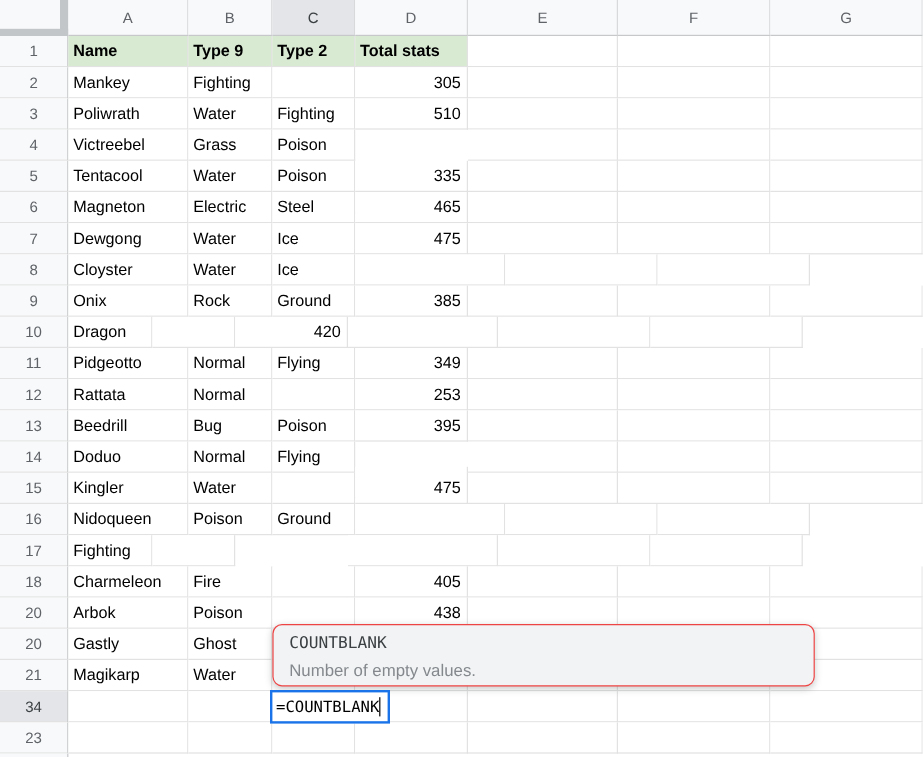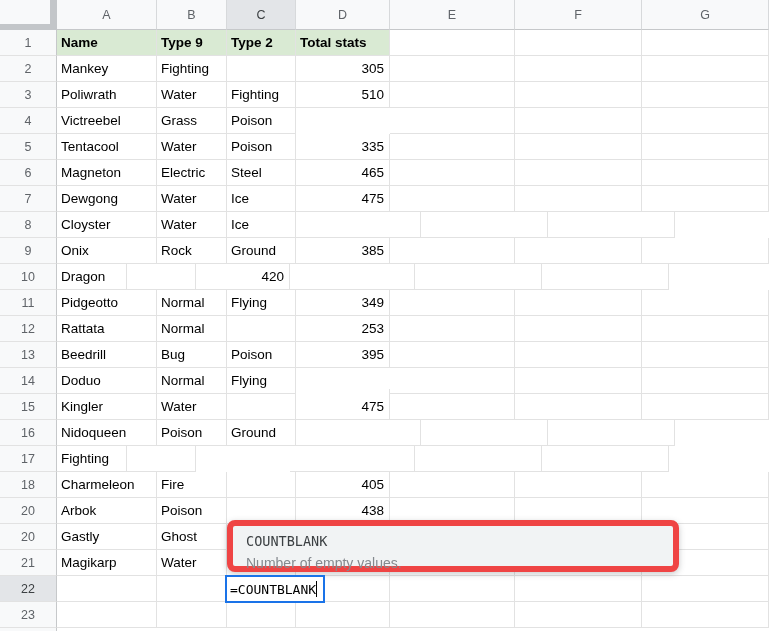--- a/index.html
+++ b/index.html
@@ -33,21 +33,21 @@
     font-size:13.5px;color:#000;
     display:flex;align-items:center;padding:0 4px;
     white-space:nowrap;overflow:hidden;
   }
   .cell.green{background:#d9ead3;font-weight:700;}
   .cell.num{justify-content:flex-end;padding-right:5px;}
   .sliver-row{display:flex;height:3px;}
   .rowhead-sliver{width:57px;box-sizing:border-box;background:#f8f9fa;border-right:1px solid #c6c8ca;}
   .tooltip{
     position:absolute;left:227px;top:520px;width:452px;height:52px;box-sizing:border-box;
-    background:#f1f3f4;border:6px solid #ef4444;border-radius:8px;
+    background:#f1f3f4;border:1px solid #ef4444;border-radius:8px;
     box-shadow:0 2px 6px rgba(60,64,67,.28);
     padding:4px 12px 0 13px;z-index:5;
   }
   .tooltip-title{
     font-family:"DejaVu Sans Mono",monospace;font-size:13.5px;color:#3c4043;line-height:22px;
     white-space:nowrap;
   }
   .tooltip-desc{font-size:14px;color:#85898e;line-height:22px;white-space:nowrap;}
   .editor{
     position:absolute;left:225px;top:575px;width:100px;height:28px;box-sizing:border-box;
@@ -274,21 +274,21 @@
         <div class="rowhead">21</div>
         <div class="cell" style="width: 100px;">Magikarp</div>
         <div class="cell" style="width: 70px;">Water</div>
         <div class="cell" style="width: 69px;"></div>
         <div class="cell num" style="width: 94px;"></div>
         <div class="cell" style="width: 125px;"></div>
         <div class="cell" style="width: 127px;"></div>
         <div class="cell" style="width: 127px;"></div>
       </div>
       <div class="row">
-        <div class="rowhead active">22</div>
+        <div class="rowhead active">34</div>
         <div class="cell" style="width: 100px;"></div>
         <div class="cell" style="width: 70px;"></div>
         <div class="cell" style="width: 69px;"></div>
         <div class="cell num" style="width: 94px;"></div>
         <div class="cell" style="width: 125px;"></div>
         <div class="cell" style="width: 127px;"></div>
         <div class="cell" style="width: 127px;"></div>
       </div>
       <div class="row">
         <div class="rowhead">23</div>

